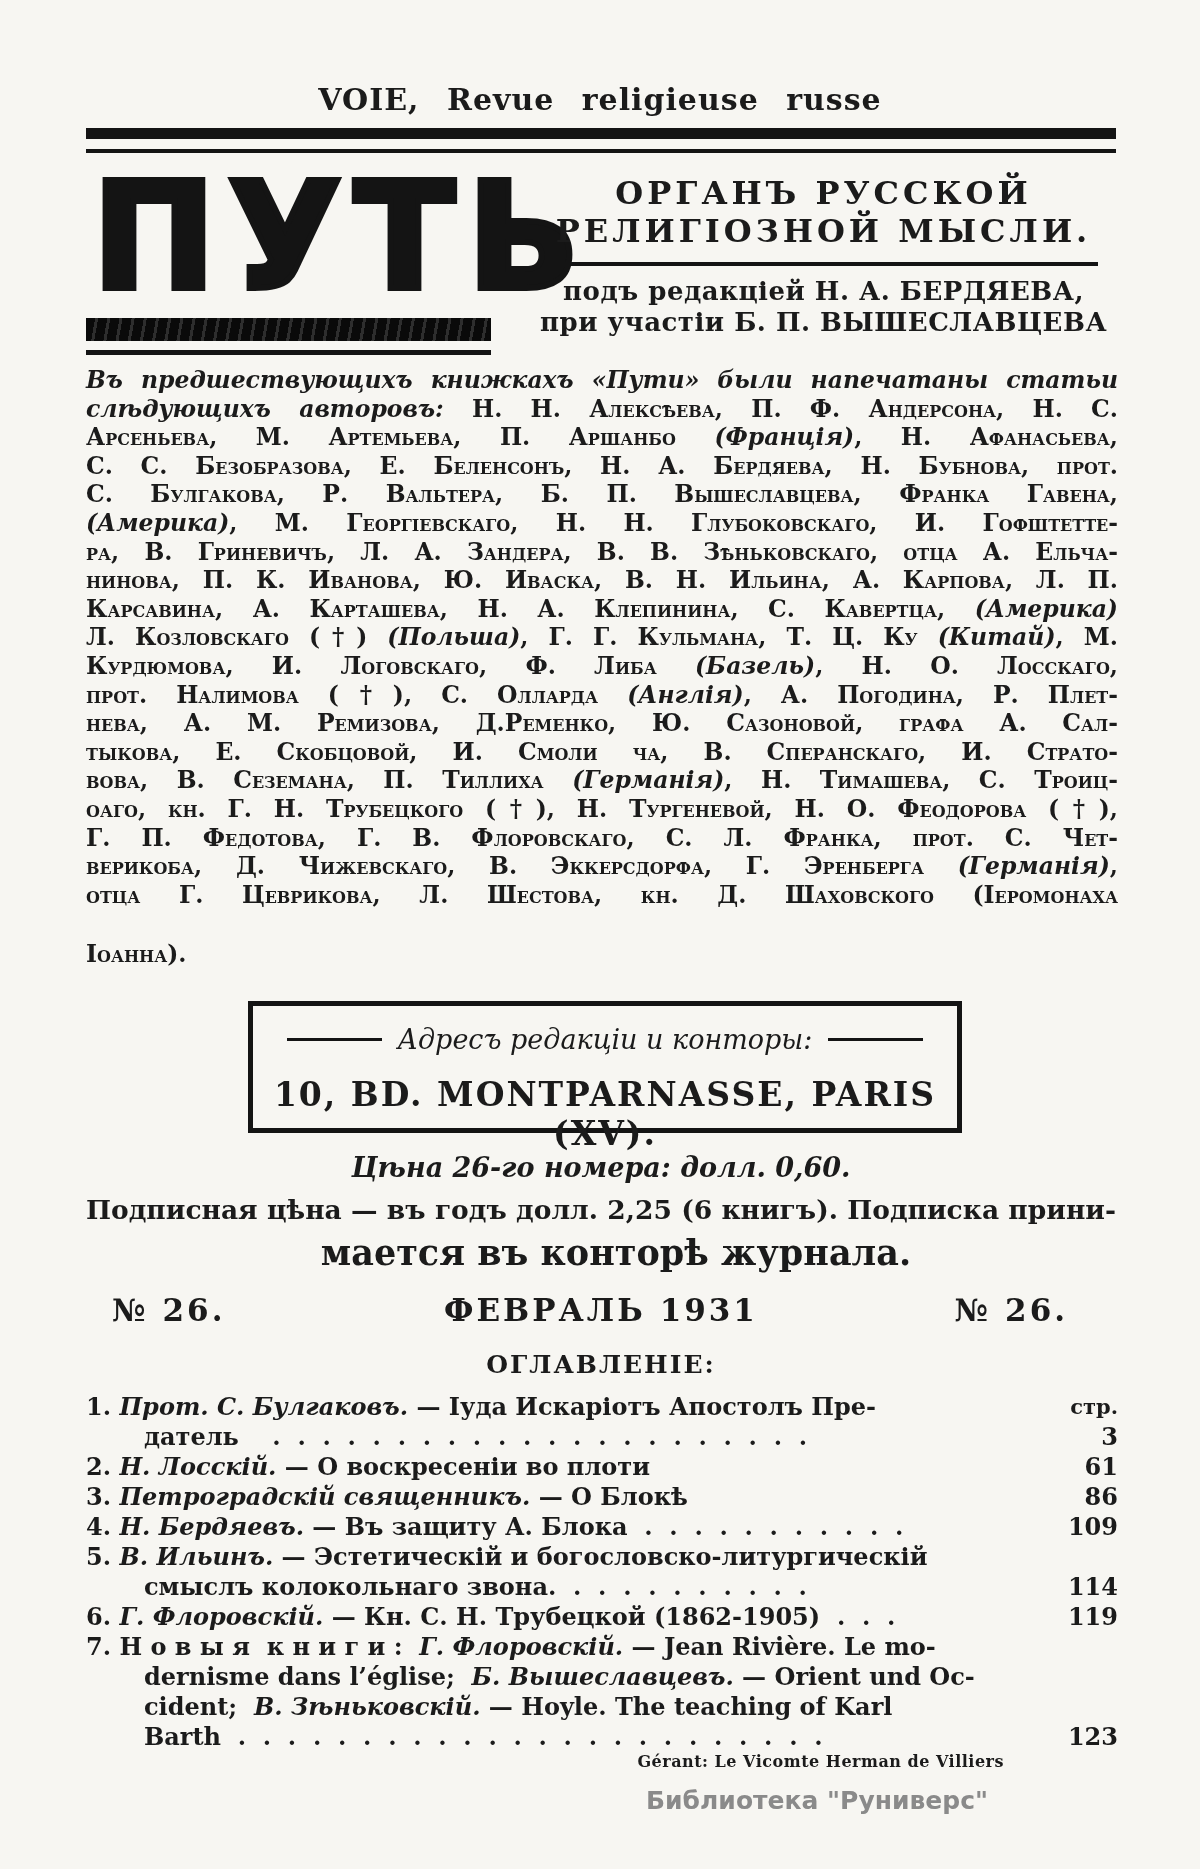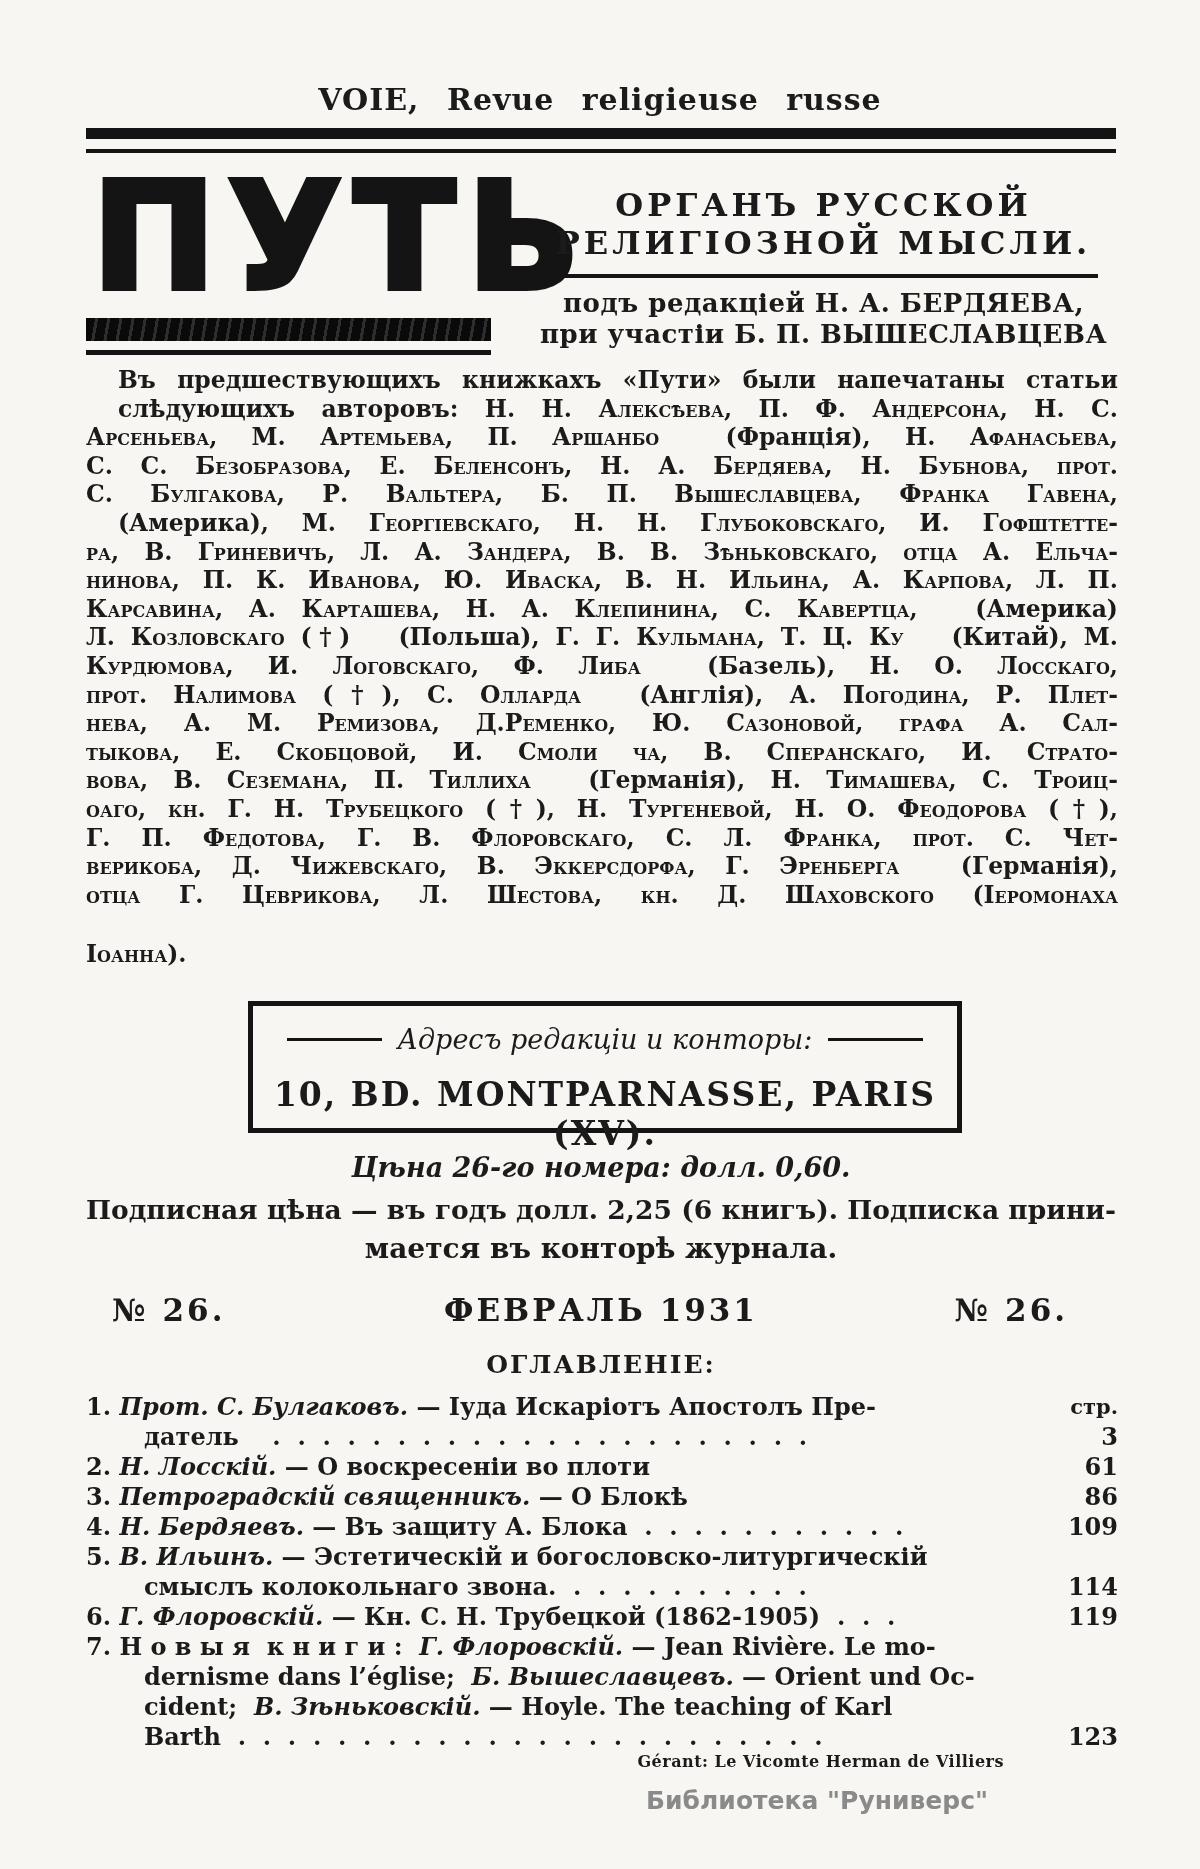--- a/index.html
+++ b/index.html
@@ -13,43 +13,43 @@
   
   .masthead{position:absolute;top:166px;left:86px;width:1030px;display:flex;}
   .logo-wrap{width:425px;}
   .logo{font-family:"DejaVu Sans",sans-serif;font-weight:bold;font-size:148px;line-height:142px;
         letter-spacing:12px;-webkit-text-stroke:6px #141414;color:#141414;padding-left:6px;}
   .bar1{margin-top:10px;height:23px;width:405px;background:#141414;
         background-image:repeating-linear-gradient(100deg,#0a0a0a 0 9px,#2e2e2e 9px 12px);}
   .bar2{margin-top:9px;height:5px;width:405px;background:#141414;}
   .mast-right{flex:1;padding-left:20px;text-align:center;}
   .organ{font-weight:bold;font-size:32px;letter-spacing:4px;line-height:38px;}
-  .organ1{margin-top:20px;}
+  .organ1{margin-top:8px;}
   .mast-rule{height:4px;background:#141414;width:94%;margin:12px auto 10px auto;}
   .edline{font-weight:bold;font-size:26px;line-height:31px;letter-spacing:0.5px;}
   
   .authors{position:absolute;top:366px;left:86px;width:1032px;font-weight:bold;
            font-size:23.5px;line-height:28.6px;font-variant:small-caps;}
   .pline{text-align:justify;text-align-last:justify;}
   .plast{text-align-last:left;margin-top:31px;}
-  .it{font-variant:normal;margin-left:32px;}
+  .it{font-style:italic;font-variant:normal;}
   
   .address-box{position:absolute;top:1001px;left:248px;width:714px;height:132px;
                border:5px solid #141414;box-sizing:border-box;text-align:center;}
   .addr-label-row{display:flex;align-items:center;justify-content:center;margin-top:18px;
                   font-weight:normal;font-style:italic;font-size:27px;}
   .dash{width:95px;height:3px;background:#141414;margin:0 16px;}
   .addr-text{font-weight:bold;font-size:33px;letter-spacing:2px;margin-top:20px;}
   
   .price-issue{position:absolute;top:1152px;left:86px;width:1030px;text-align:center;
                font-weight:bold;font-style:italic;font-size:27px;}
   .sub1{position:absolute;top:1194px;left:86px;width:1030px;font-weight:bold;font-size:26.5px;
         text-align:justify;text-align-last:justify;}
-  .sub2{position:absolute;top:1232px;left:86px;width:1030px;text-align:center;
-        font-weight:bold;font-size:28px;}
+  .sub2{position:absolute;top:1232px;left:101px;width:1030px;text-align:center;
+        font-weight:bold;font-size:35px;}
   
   .issue-row{position:absolute;top:1292px;left:86px;width:1030px;display:flex;
              font-weight:bold;font-size:31px;letter-spacing:3px;}
   .issue-left{width:240px;text-align:left;padding-left:26px;box-sizing:border-box;}
   .issue-center{flex:1;text-align:center;}
   .issue-right{width:240px;text-align:right;padding-right:48px;box-sizing:border-box;}
   
   .toc-title{position:absolute;top:1350px;left:86px;width:1030px;text-align:center;
              font-weight:bold;font-size:25px;letter-spacing:2px;}
   .toc-list{position:absolute;top:1392px;left:86px;width:1032px;font-weight:bold;

